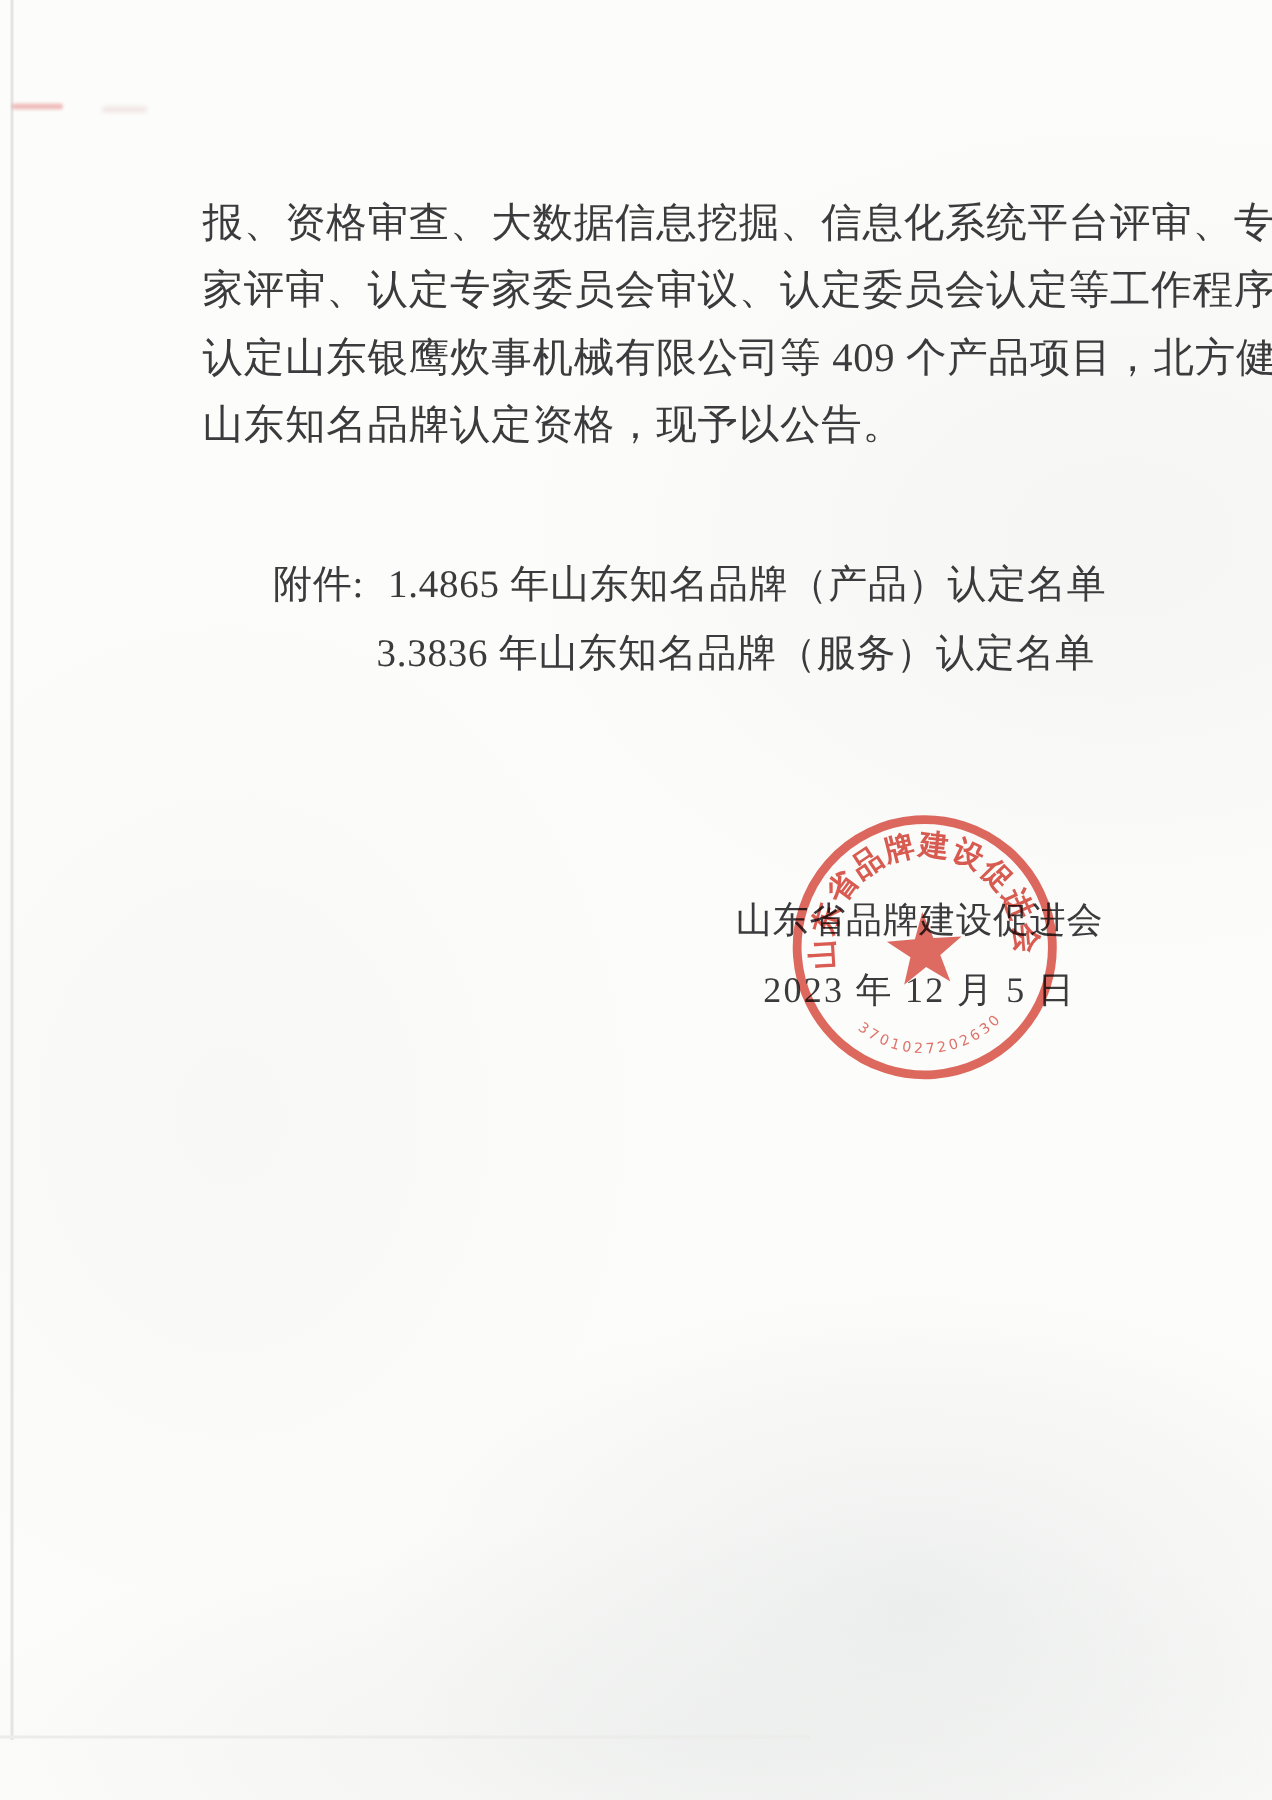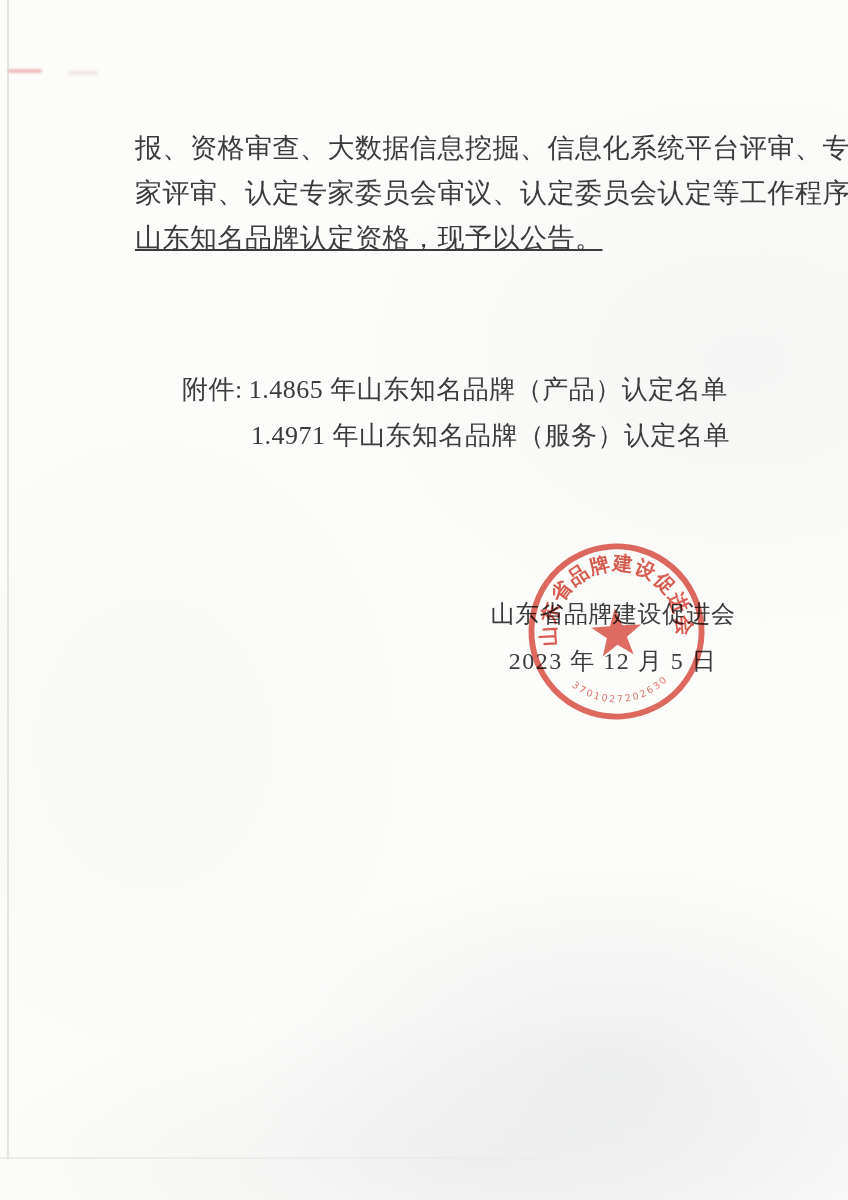--- a/index.html
+++ b/index.html
@@ -63,32 +63,31 @@
     margin-top: 16px;
   }
   .doc-line {
     text-align: justify;
     text-align-last: justify;
     white-space: nowrap;
   }
   .doc-line.last {
     text-align: center;
     text-align-last: left;
-    text-decoration: underline;
   }
   .attachment {
     position: absolute;
     left: 182px; top: 367px;
     font-size: 26px;
     line-height: 46px;
     color: var(--ink);
     letter-spacing: 0.5px;
   }
   .attachment-row2 { padding-left: 69px; }
-  .attachment-label { margin-right: 6px; text-align: center; }
+  .attachment-label { margin-right: 16px; text-align: center; }
   .signature {
     position: absolute;
     left: 452px; top: 600px;
     width: 322px;
     text-align: center;
     color: var(--ink);
   }
   .signature-org {
     font-size: 24px;
     line-height: 28px;
@@ -135,29 +134,30 @@
 
 <div class="paper">
   <div class="left-edge"></div>
   <div class="bottom-edge"></div>
   <div class="smudge-a"></div>
   <div class="smudge-b"></div>
 
   <div class="doc-body">
     <div class="doc-line">报、资格审查、大数据信息挖掘、信息化系统平台评审、专</div>
     <div class="doc-line">家评审、认定专家委员会审议、认定委员会认定等工作程序，</div>
+    <div class="doc-line">认定山东银鹰炊事机械有限公司等 409 个产品项目，北方健</div>
     <div class="doc-line last">山东知名品牌认定资格，现予以公告。</div>
   </div>
 
   <div class="attachment">
     <div>
       <span class="attachment-label">附件:</span><span>1.4865 年山东知名品牌（产品）认定名单</span>
     </div>
     <div class="attachment-row2">
-      <span>1.4971 年山东知名品牌（服务）认定名单</span>
+      <span>3.3836 年山东知名品牌（服务）认定名单</span>
     </div>
   </div>
 
   <div class="signature">
     <div class="signature-org">山东省品牌建设促进会</div>
     <div class="signature-date">2023 年 12 月 5 日</div>
   </div>
 
   <svg class="seal" viewBox="0 0 200 200" aria-hidden="true">
     <defs>

